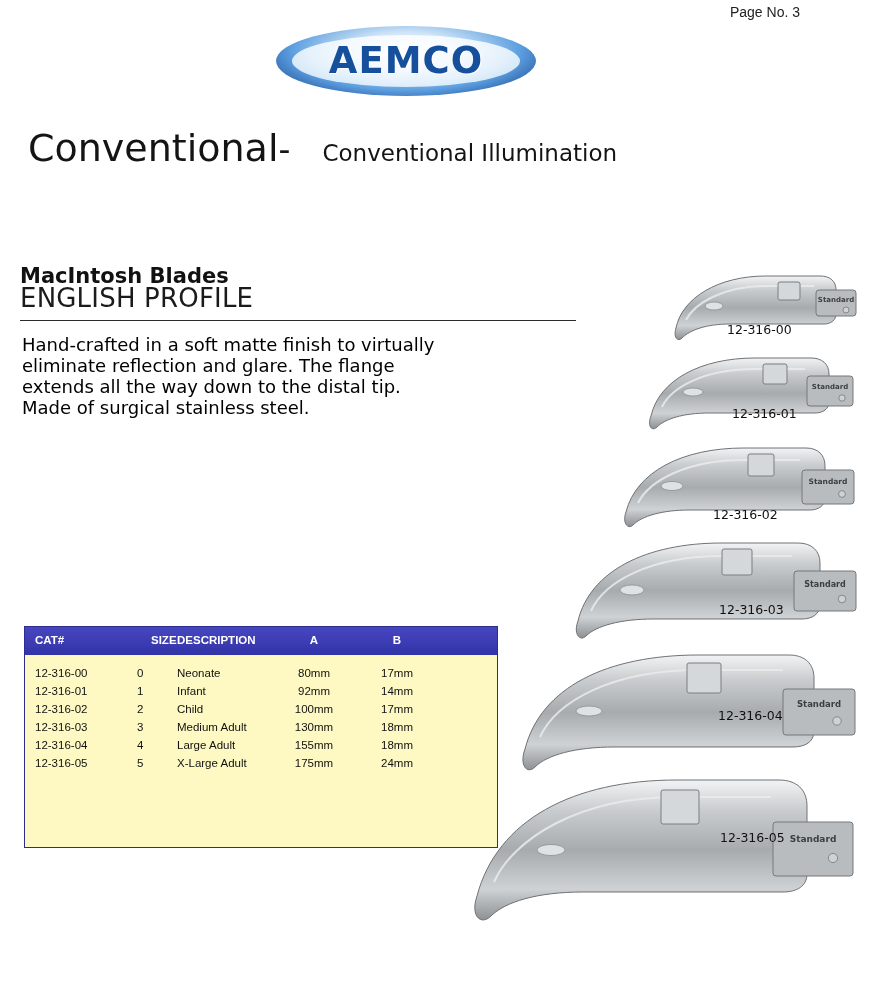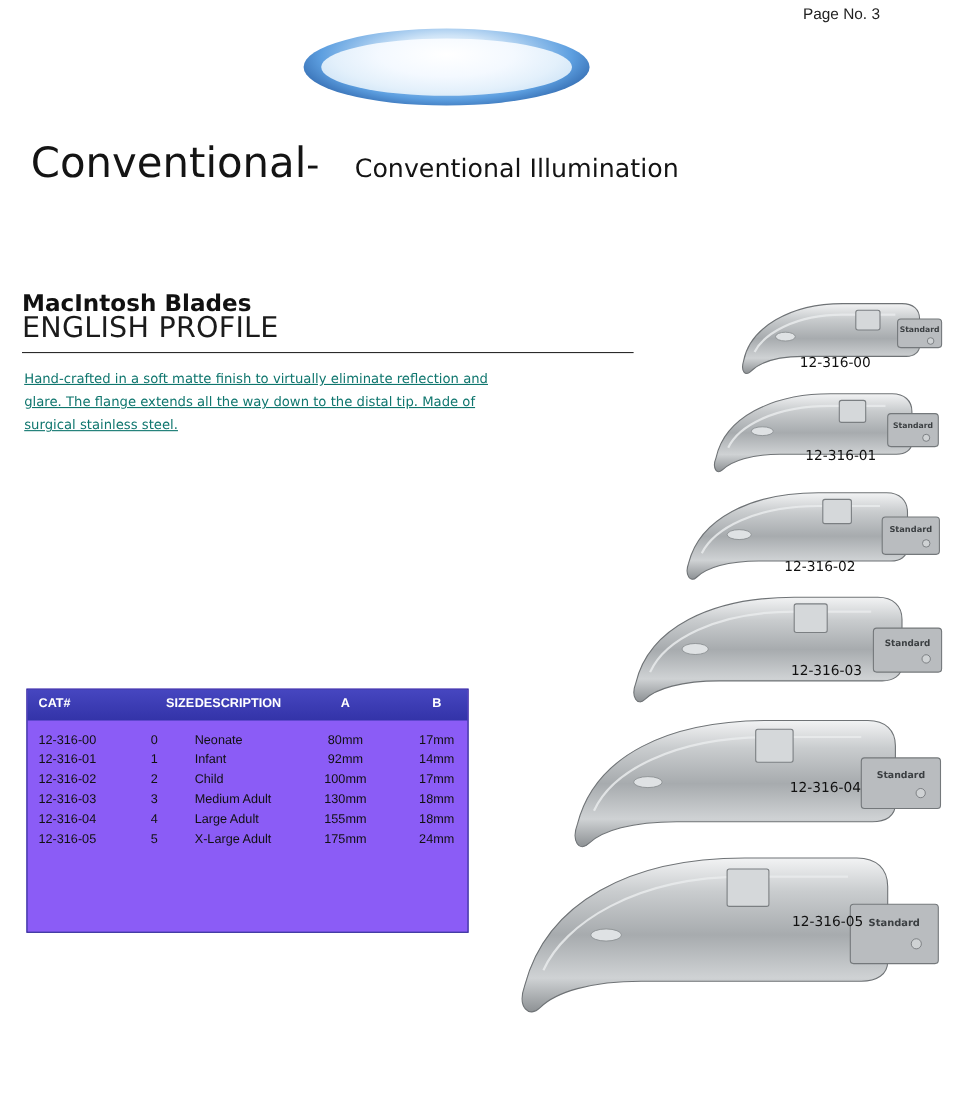--- a/index.html
+++ b/index.html
@@ -112,36 +112,35 @@
     width: 556px;
     height: 1px;
     background: #2b2b2b;
   }
 
   .body-copy {
     position: absolute;
     left: 22px;
     top: 334px;
     width: 430px;
-    font-size: 12px;
+    font-size: 18px;
     line-height: 21px;
-    color: #0f766e;
-    font-family: "DejaVu Sans", sans-serif;
-    text-decoration: underline;
+    color: #000000;
+    font-family: "DejaVu Sans", sans-serif;
   }
 
   
   .table-box {
     position: absolute;
     left: 24px;
     top: 626px;
-    width: 402px;
+    width: 474px;
     height: 222px;
     border: 1px solid #2d2d8f;
-    background: #8b5cf6;
+    background: #fef9c3;
     box-sizing: border-box;
   }
   .table-head {
     position: absolute;
     left: 0; top: 0;
     width: 100%;
     height: 28px;
     background: #3a3ab4;
     background: linear-gradient(#4646c0, #3333a8);
     color: #ffffff;
@@ -198,20 +197,21 @@
   }
 </style>
 </head>
 <body>
 
 <div class="page-no">Page No. 3</div>
 
 <div class="logo-wrap">
   <div class="logo-ellipse-outer"></div>
   <div class="logo-ellipse-inner"></div>
+  <div class="logo-text">AEMCO</div>
 </div>
 
 <div class="title-main">
   <span>Conventional</span><span class="title-dash">-</span>
   <span class="title-sub">Conventional Illumination</span>
 </div>
 
 <div class="heading-blades">MacIntosh Blades</div>
 <div class="heading-profile">ENGLISH PROFILE</div>
 <div class="rule"></div>

